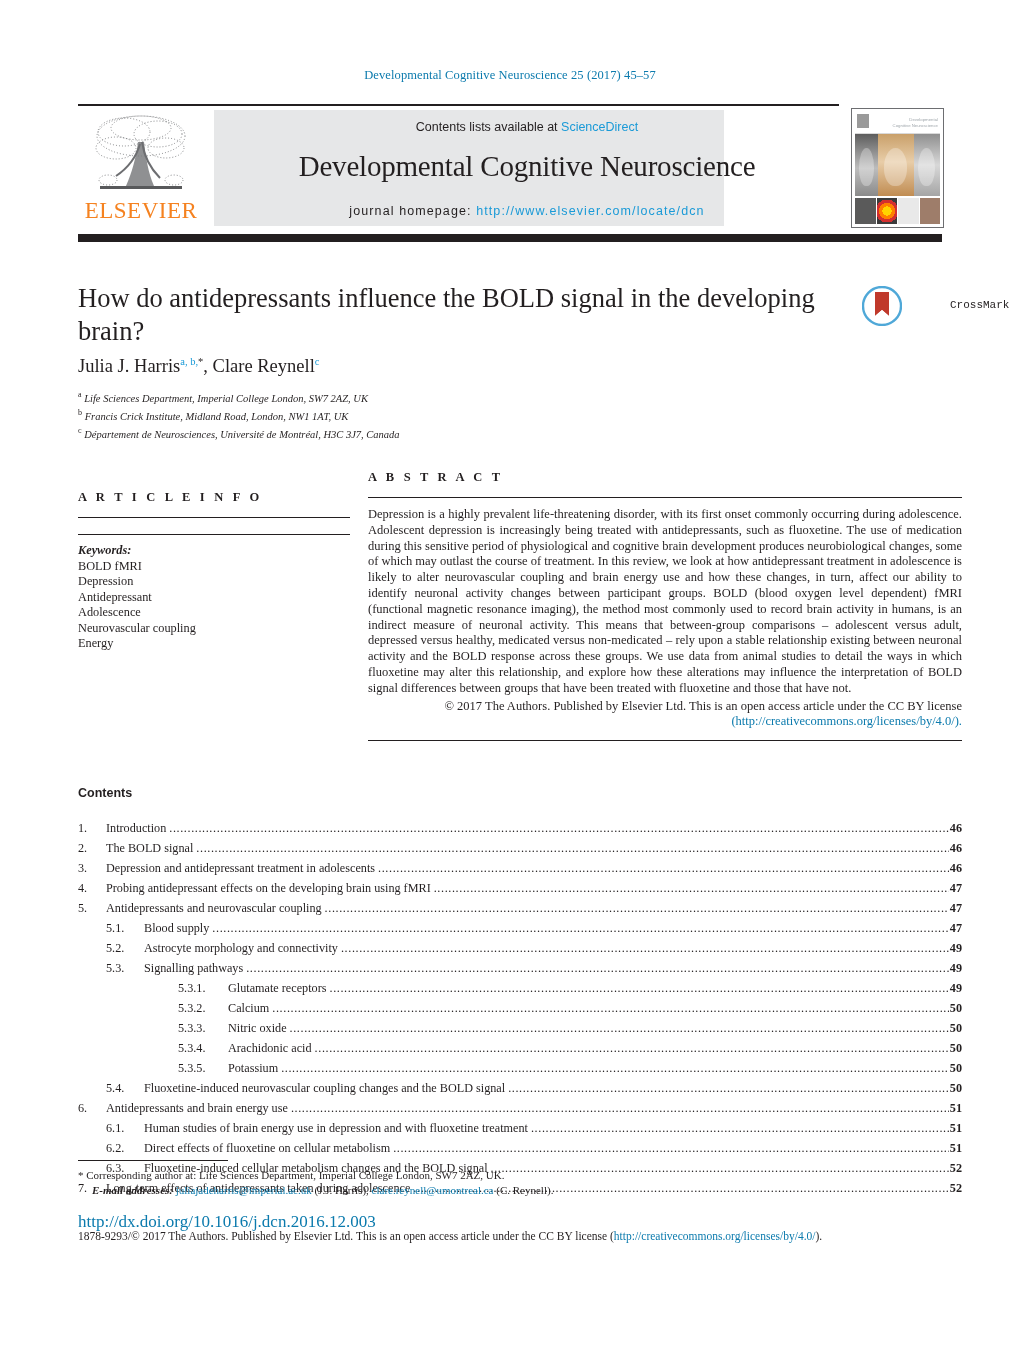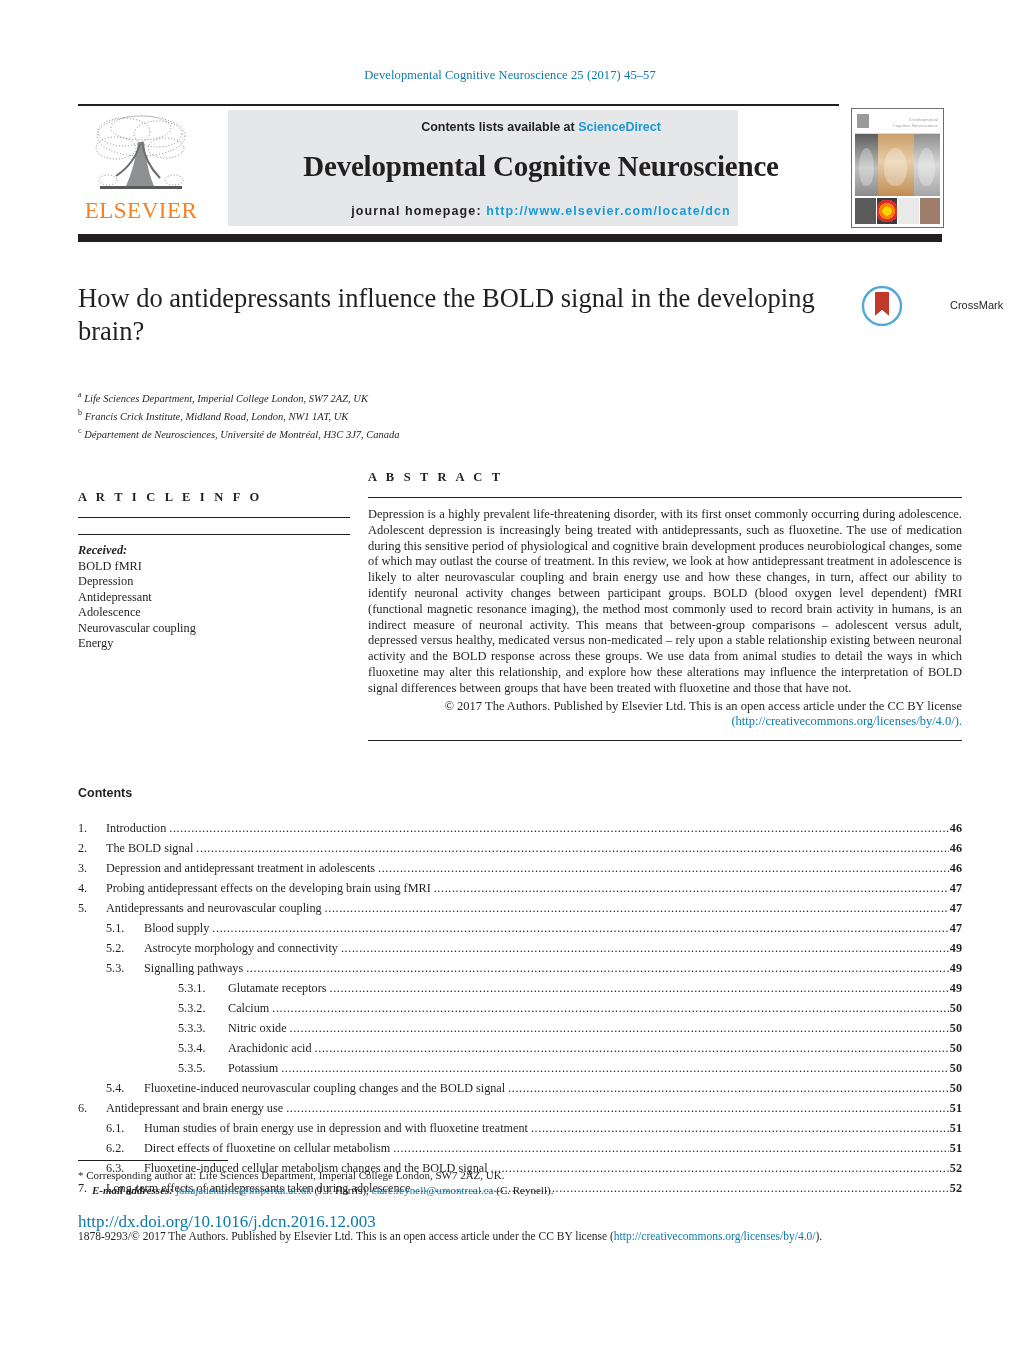--- a/index.html
+++ b/index.html
@@ -67,25 +67,24 @@
     left: 0; top: 88px;
     width: 126px;
     text-align: center;
     font-family: "Liberation Serif", serif;
     font-size: 23px;
     letter-spacing: 0.5px;
     color: #F58220;
   }
   .masthead-band {
     position: absolute;
-    left: 150px; top: 6px;
+    left: 136px; top: 6px;
     width: 510px;
     height: 116px;
     background: #e6e7e8;
-    font-weight: bold;
   }
   .contents-avail {
     position: absolute;
     left: 0; top: 10px;
     width: 626px;
     text-align: center;
     font-family: "Liberation Sans", sans-serif;
     font-size: 12.5px;
     color: #231f20;
   }
@@ -174,21 +173,21 @@
     position: absolute;
     left: 862px; top: 286px;
     width: 100px;
     height: 42px;
   }
   .cm-badge {
     position: absolute; left: 0; top: 0; width: 40px; height: 40px;
   }
   .cm-label {
     position: absolute; left: 44px; top: 13px;
-    font-family: Liberation Sans, sans-serif;
+    font-family: Liberation Mono, monospace;
     font-size: 11px;
     color: #231f20;
     padding-left: 44px;
   }
 
   .authors {
     position: absolute;
     left: 78px; top: 356px;
     width: 760px;
     font-family: "Liberation Serif", serif;
@@ -418,33 +417,36 @@
 
   <div class="crossmark">
     <svg class="cm-badge" viewBox="0 0 40 40">
       <circle cx="20" cy="20" r="19" fill="#ffffff" stroke="#4fa8d8" stroke-width="2.4"></circle>
       <path d="M13 6 L27 6 L27 30 L20 24 L13 30 Z" fill="#c0392b"></path>
       <path d="M20 24 L13 30 L13 33 L20 27 L27 33 L27 30 Z" fill="#ffffff"></path>
     </svg>
     <div class="cm-label">CrossMark</div>
   </div>
 
+  <div class="authors">
+    <span>Julia J. Harris</span><sup>a, b,</sup><sup class="star">*</sup><span>, Clare Reynell</span><sup>c</sup>
+  </div>
 
   <div class="affils">
     <div><sup>a</sup> <span>Life Sciences Department, Imperial College London, SW7 2AZ, UK</span></div>
     <div><sup>b</sup> <span>Francis Crick Institute, Midland Road, London, NW1 1AT, UK</span></div>
     <div><sup>c</sup> <span>Département de Neurosciences, Université de Montréal, H3C 3J7, Canada</span></div>
   </div>
 
   <div class="col-info">
     <div class="sec-head">A R T I C L E   I N F O</div>
     <div class="hr-thin"></div>
     <div class="hr-thin2"></div>
     <div class="info-block">
-      <div class="lbl">Received:</div>
+      <div class="lbl">Keywords:</div>
       <div>BOLD fMRI</div>
       <div>Depression</div>
       <div>Antidepressant</div>
       <div>Adolescence</div>
       <div>Neurovascular coupling</div>
       <div>Energy</div>
     </div>
   </div>
 
   <div class="col-abs">
@@ -540,21 +542,21 @@
         <span class="toc-pg">50</span>
       </div>
       <div class="toc-row lvl2">
         <span class="toc-num">5.4.</span>
         <span class="toc-lbl">Fluoxetine-induced neurovascular coupling changes and the BOLD signal</span>
         <span class="toc-dots">................................................................................................................................................................................................................................................................................................................................................................................................................</span>
         <span class="toc-pg">50</span>
       </div>
       <div class="toc-row lvl1">
         <span class="toc-num">6.</span>
-        <span class="toc-lbl">Antidepressant and brain energy use</span>
+        <span class="toc-lbl">Antidepressants and brain energy use</span>
         <span class="toc-dots">................................................................................................................................................................................................................................................................................................................................................................................................................</span>
         <span class="toc-pg">51</span>
       </div>
       <div class="toc-row lvl2">
         <span class="toc-num">6.1.</span>
         <span class="toc-lbl">Human studies of brain energy use in depression and with fluoxetine treatment</span>
         <span class="toc-dots">................................................................................................................................................................................................................................................................................................................................................................................................................</span>
         <span class="toc-pg">51</span>
       </div>
       <div class="toc-row lvl2">

